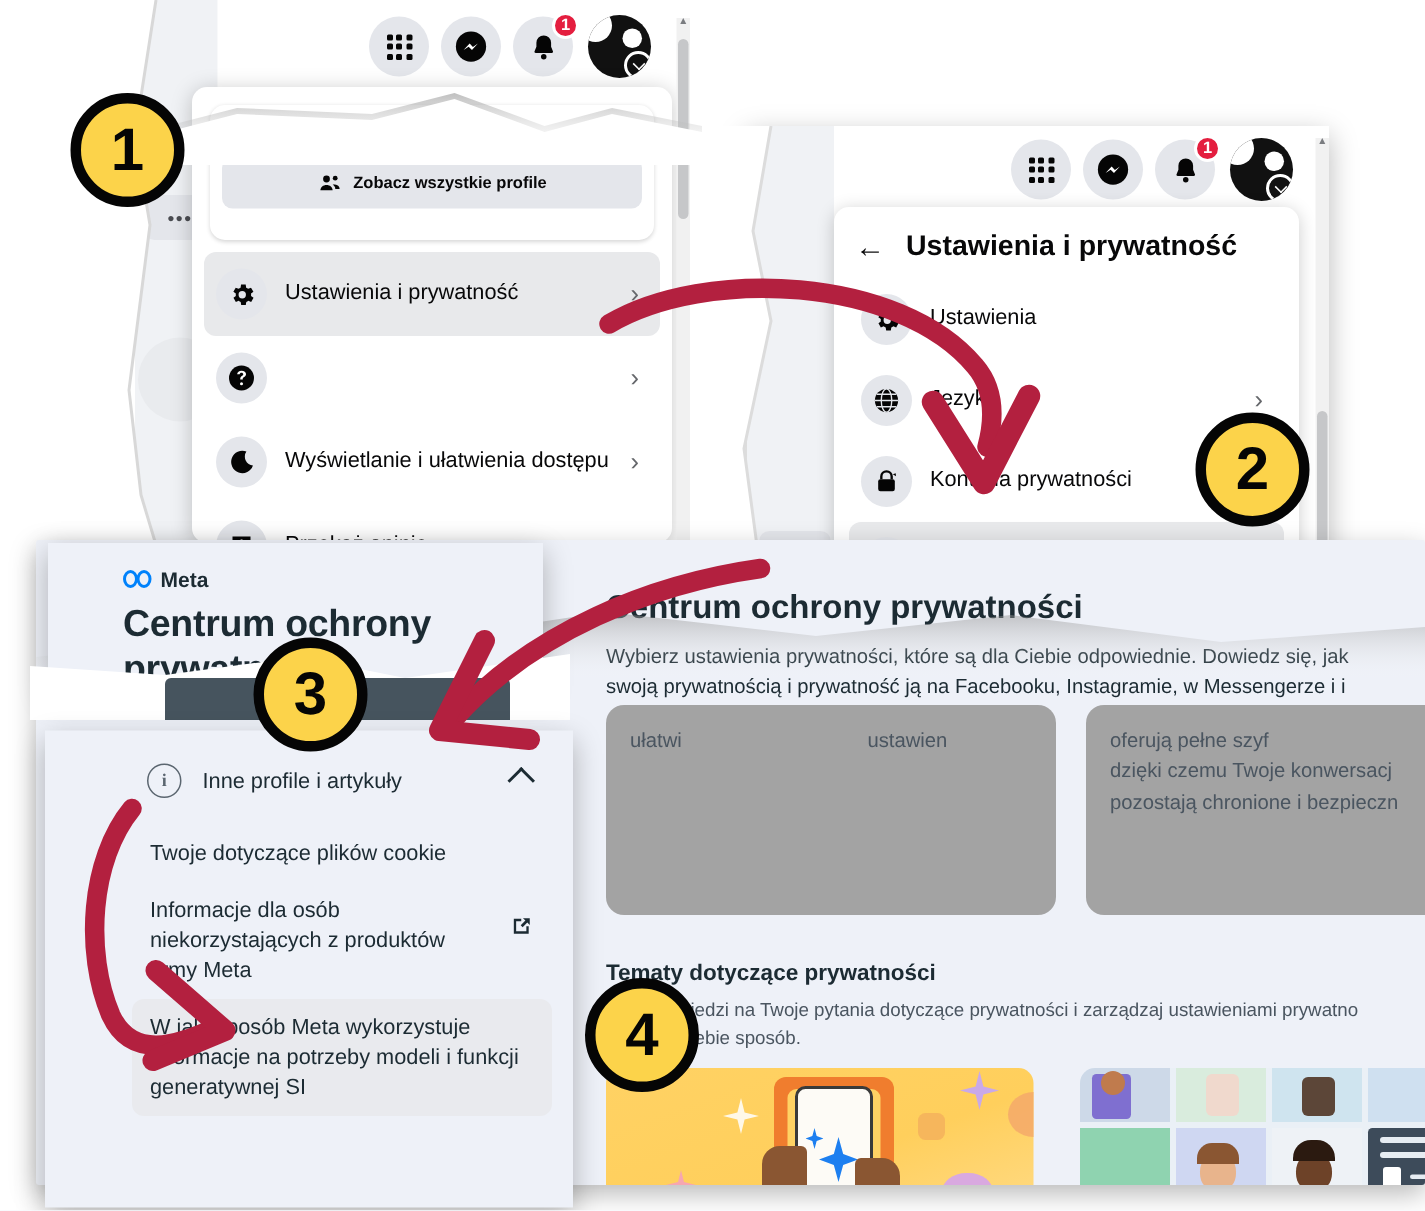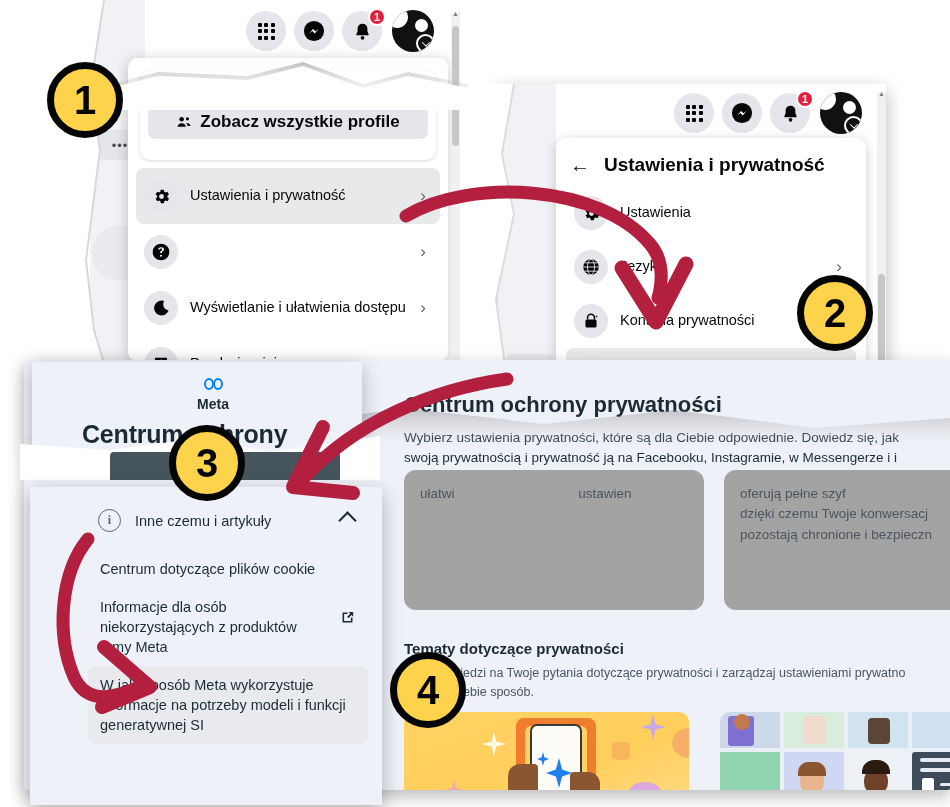--- a/index.html
+++ b/index.html
@@ -31,33 +31,33 @@
   .avatar-chev{position:absolute;right:-1px;bottom:-1px;width:15px;height:15px;border-radius:50%;background:#111;border:2px solid #fff;
      display:flex;align-items:center;justify-content:center;}
   .avatar-chev::after{content:"";width:5px;height:5px;border-right:1.6px solid #fff;border-bottom:1.6px solid #fff;transform:rotate(45deg) translate(-1px,-1px);}
 
   
   .menu{position:absolute;background:#fff;border-radius:10px;box-shadow:0 2px 14px rgba(0,0,0,.22);}
   .menu-inner{padding:6px 8px;}
   .card-box{border-radius:10px;box-shadow:0 1px 3px rgba(0,0,0,.16);margin:6px 4px 8px;padding:8px;background:#fff;}
   .divider{height:1px;background:#e4e6eb;margin:6px 2px;}
   .grey-btn{background:#e4e6eb;border-radius:7px;height:34px;display:flex;align-items:center;justify-content:center;
-     font-size:17px;font-weight:600;color:#080809;gap:8px;}
+     font-size:11px;font-weight:600;color:#080809;gap:8px;}
   .mi{display:flex;align-items:center;gap:12px;padding:8px 8px;border-radius:8px;min-height:40px;}
   .mi.sel{background:#e8e9eb;}
   .mi .ic{width:34px;height:34px;border-radius:50%;background:#e4e6eb;display:flex;align-items:center;justify-content:center;flex:0 0 auto;}
   .mi .lbl{font-size:14.5px;color:#080809;font-weight:500;flex:1;line-height:1.2;}
   .chev{margin-left:auto;color:#65676b;font-size:17px;font-weight:300;padding-right:6px;}
   .menu-title{display:flex;align-items:center;gap:14px;padding:8px 6px 10px 4px;}
   .menu-title .back{font-size:20px;color:#080809;line-height:1;}
   .menu-title .ttl{font-size:19px;font-weight:700;color:#080809;}
 
   
   .pc-head{background:#eef1f8;}
-  .meta-brand{display:flex;align-items:center;gap:6px;font-size:14px;font-weight:600;color:#1c2b33;flex-direction:column;}
+  .meta-brand{display:flex;align-items:center;gap:6px;font-size:14px;font-weight:600;color:#1c2b33;}
   .meta-mark{width:19px;height:12px;position:relative;display:inline-block;}
   .meta-mark i{position:absolute;top:0;width:10px;height:12px;border:2.2px solid #0082fb;border-radius:50%/50%;box-sizing:border-box;}
   .meta-mark i.a{left:0;} .meta-mark i.b{right:0;}
   .pc-title{font-size:25px;line-height:1.18;font-weight:700;color:#1c2b33;letter-spacing:-.2px;}
   .pc-sub{font-size:13.5px;color:#1c2b33;line-height:1.45;}
   .pc-h2{font-size:22px;font-weight:700;color:#1c2b33;}
   .pc-sec-h{font-size:15px;font-weight:700;color:#1c2b33;}
   .white-card{background:#a3a3a3;border-radius:12px;}
 
   
@@ -428,27 +428,27 @@
   </div>
   <svg class="seam" style="left:20px;top:428px;" width="360" height="52" viewBox="0 0 360 52">
      <path d="M0,16 L90,22 L180,10 L250,24 L360,8 L360,52 L0,52 Z" fill="#ffffff"></path>
   </svg>
   <div style="position:absolute;left:110px;top:452px;width:230px;height:28px;background:#32414d;border-radius:4px 4px 0 0;opacity:.9;"></div>
 
   <div class="panel shadow-lg" style="left:30px;top:487px;width:352px;height:318px;background:#eef1f8;">
      <div style="padding:18px 14px 0 58px;">
         <div class="acc-head">
            <span class="info-i">i</span>
-           <span class="lbl">Inne czemu i artykuły</span>
+           <span class="lbl">Inne profile i artykuły</span>
            <span class="caret-up"></span>
         </div>
 
         <div style="margin-top:14px;">
            <div class="acc-item">
-              <span class="txt">Centrum dotyczące plików cookie</span>
+              <span class="txt">Twoje dotyczące plików cookie</span>
            </div>
            <div class="acc-item">
               <span class="txt">Informacje dla osób niekorzystających z produktów firmy Meta</span>
               <span class="ext-ic">
                  <svg width="17" height="17" viewBox="0 0 24 24">
                 <path d="M5 5h7v2.2H7.2v9.6h9.6V12H19v7H5z" fill="#1c2b33"></path>
                 <path d="M13.6 4.4H20v6.4l-2.3-2.3-4.4 4.4-1.8-1.8 4.4-4.4z" fill="#1c2b33"></path>
               </svg>
               </span>
            </div>

